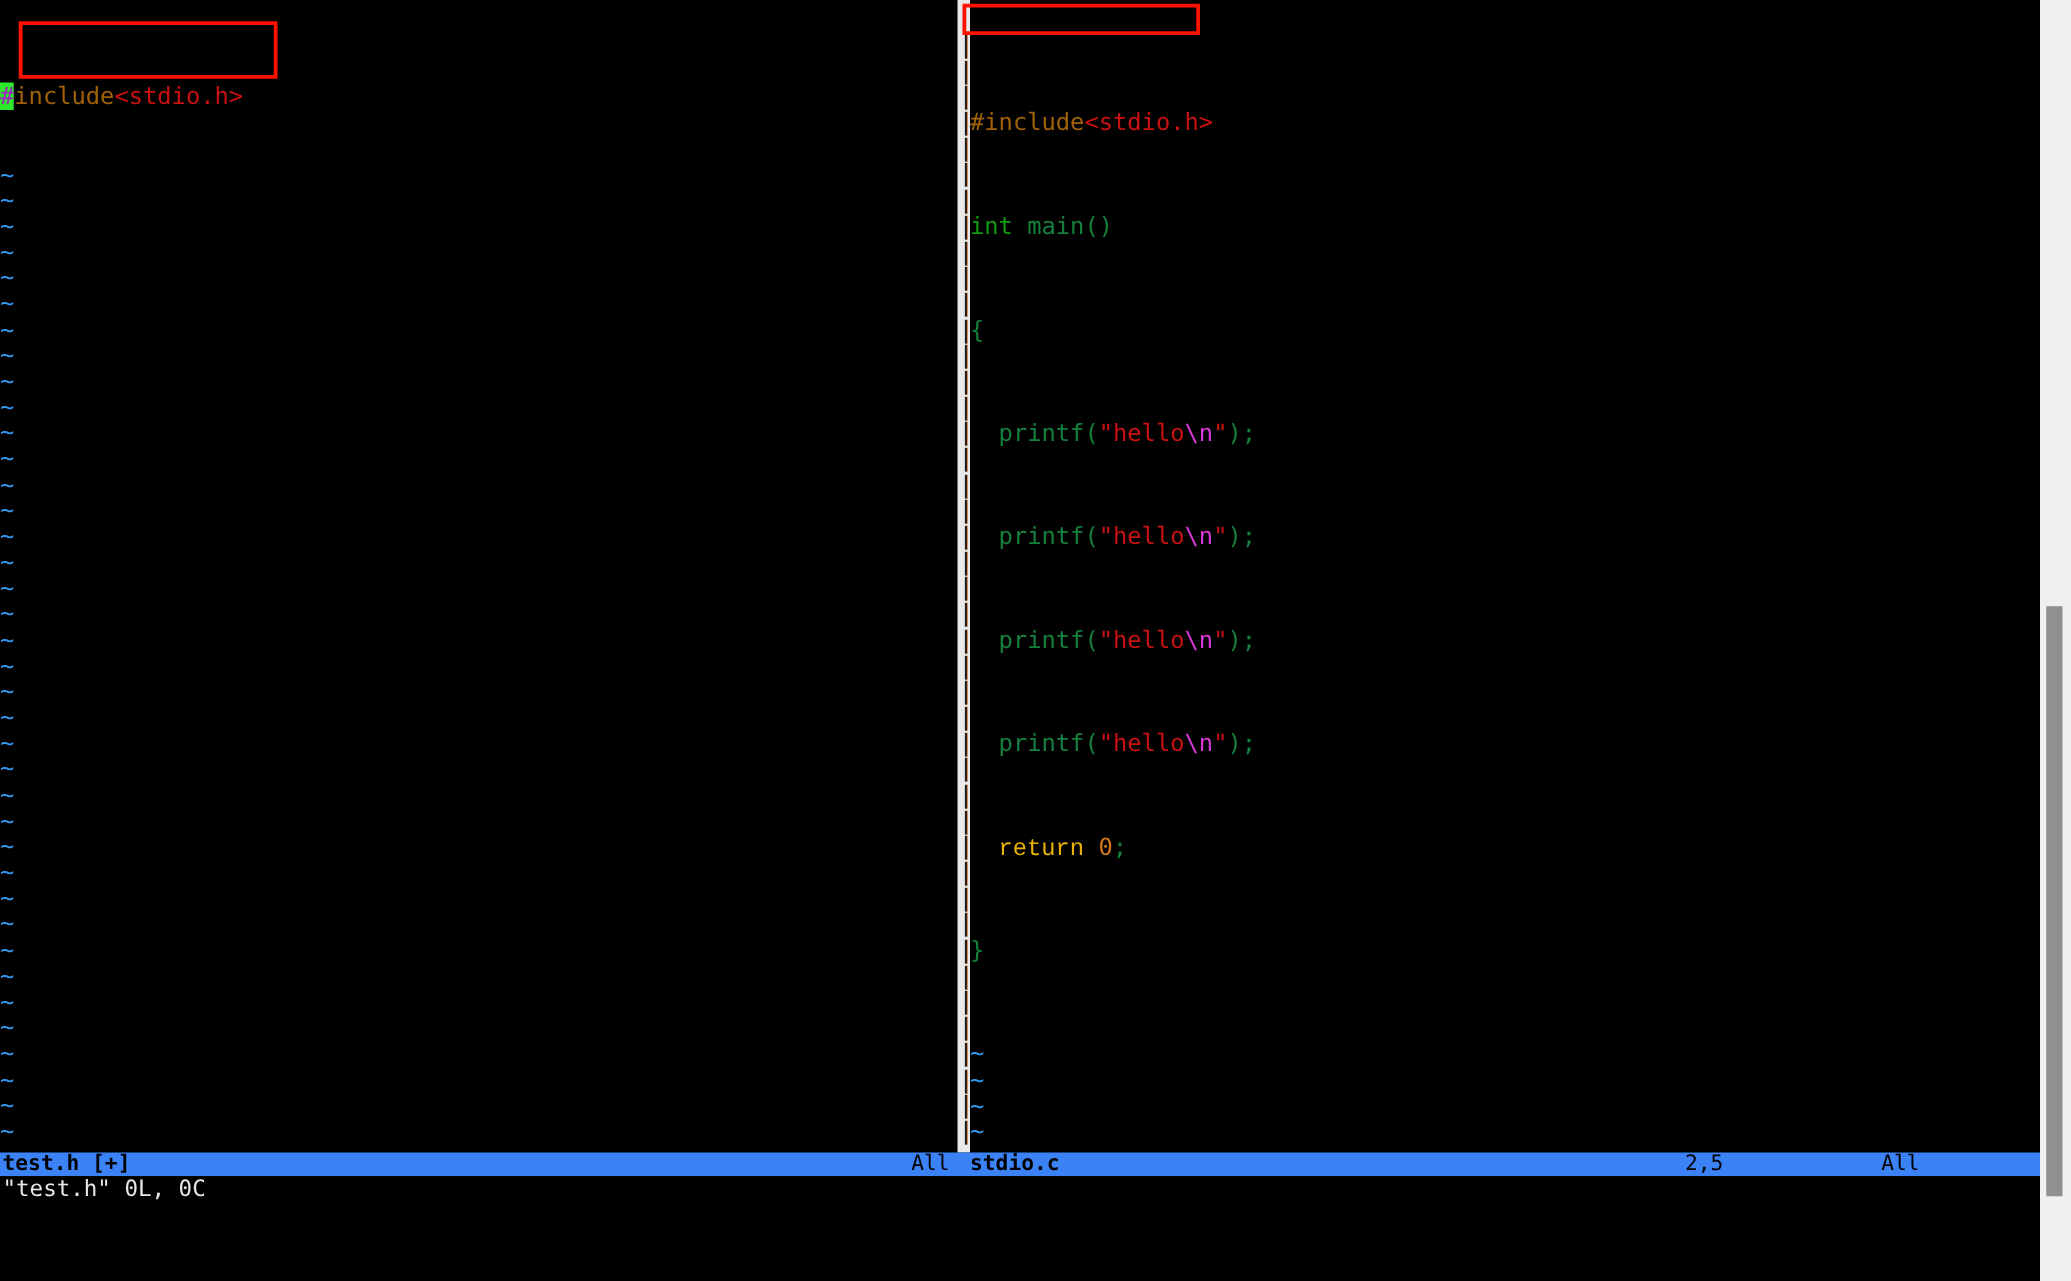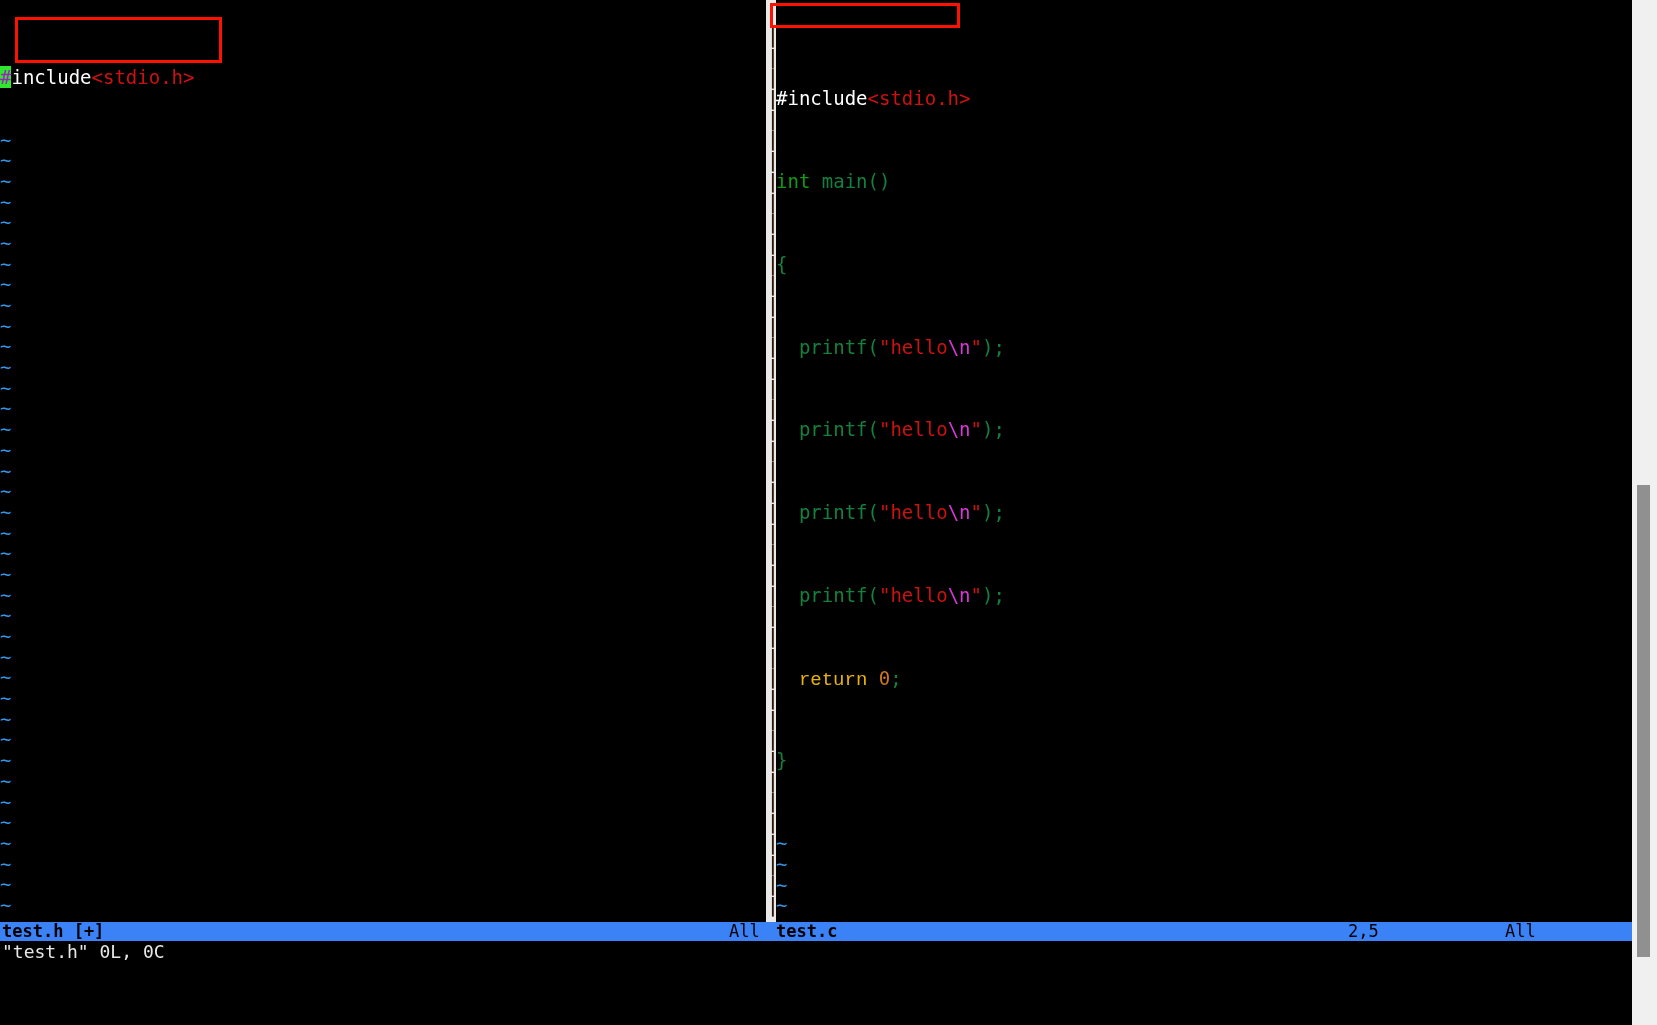--- a/index.html
+++ b/index.html
@@ -79,21 +79,21 @@
     background: #000000;
     overflow: hidden;
   }
   #right-lines {
     position: absolute;
     left: 0; top: 26px;
   }
 
   
   .c-cursor   { background: #2ee82e; color: #a020c0; }
-  .c-pp       { color: #ffffff; }            
+  .c-pp       { color: #a16207; }            
   .c-inc      { color: #cc1111; }            
   .c-type     { color: #0f9b0f; }            
   .c-plain    { color: #15803d; }
   .c-str      { color: #cc1111; }            
   .c-esc      { color: #d838d8; }            
   .c-kw       { color: #eab308; font-family: Liberation Mono, monospace; }            
   .c-num      { color: #d07818; }            
   .c-tilde    { color: #3399ee; }
 
   
@@ -217,21 +217,21 @@
       </div>
     </div>
 
     <div id="annot-left" class="annot-box"></div>
     <div id="annot-right" class="annot-box"></div>
 
     <div id="statusline">
       <span class="st-seg" id="st-left-name">test.h [+]</span>
       <span class="st-seg" id="st-left-pos">2,1</span>
       <span class="st-seg" id="st-left-vis">All</span>
-      <span class="st-seg" id="st-right-name">test.c</span>
+      <span class="st-seg" id="st-right-name">stdio.c</span>
       <span class="st-seg" id="st-right-pos">2,5</span>
       <span class="st-seg" id="st-right-vis">All</span>
     </div>
 
     <div id="messageline">"test.h" 0L, 0C</div>
 
   </div>
 
   <div id="scrollbar">
     <div id="scroll-thumb"></div>

